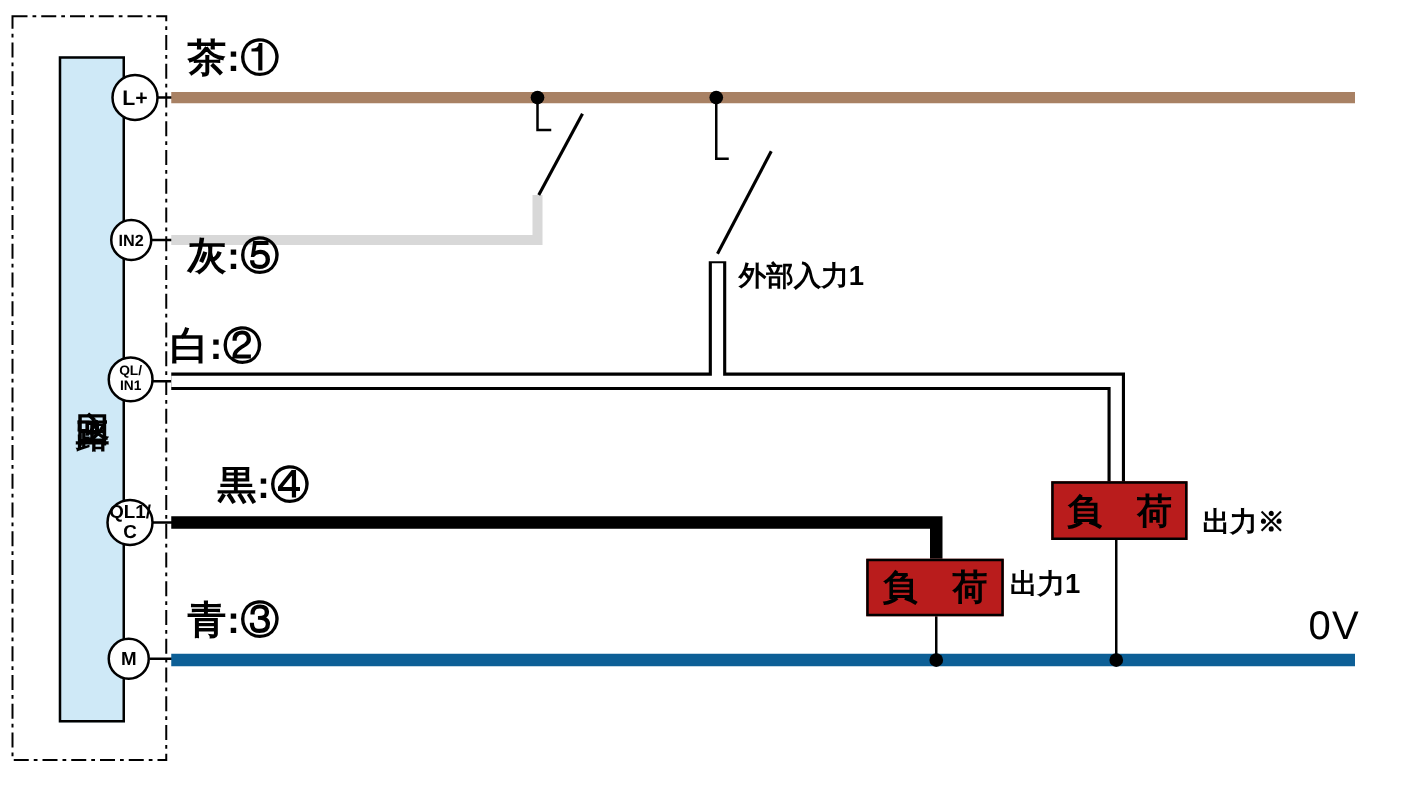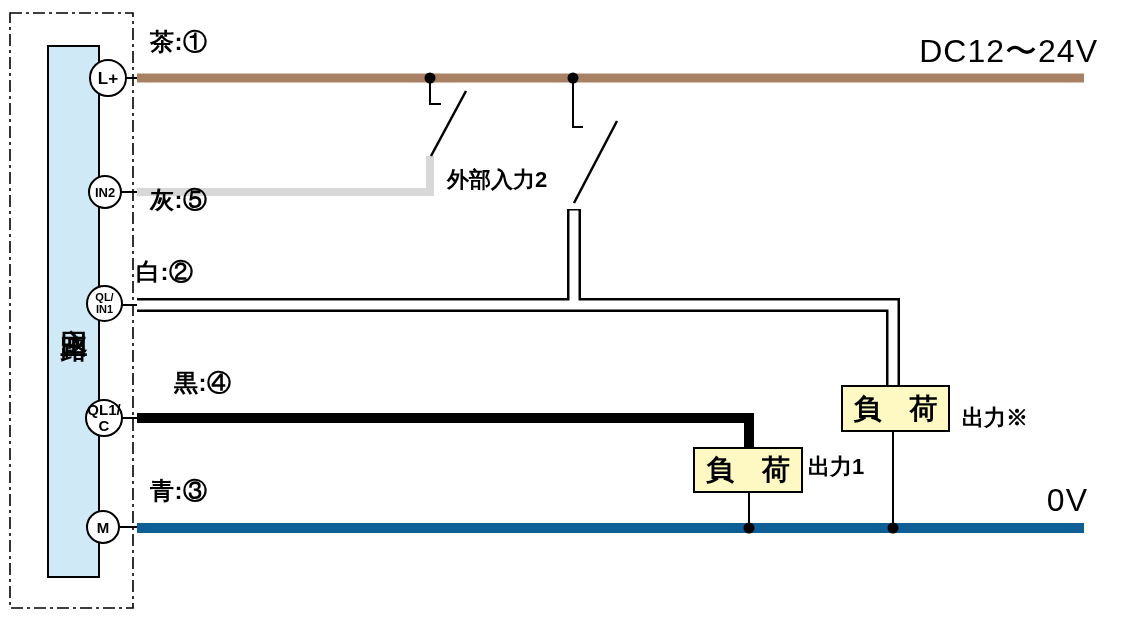--- a/index.html
+++ b/index.html
@@ -22,37 +22,37 @@
     box-sizing:border-box;display:flex;flex-direction:column;align-items:center;justify-content:center;
     font-weight:600;line-height:1;
   }
   .t-lplus{left:89px;top:59px;width:38px;height:38px;font-size:17px;}
   .t-in2{left:88px;top:175px;width:34px;height:34px;font-size:13px;}
   .t-qlin1{left:86px;top:285px;width:37px;height:37px;font-size:11px;}
   .t-ql1c{left:85px;top:399px;width:38px;height:38px;font-size:15px;}
   .t-m{left:86px;top:510px;width:34px;height:34px;font-size:15px;}
   .terminal .ln{line-height:1.05;}
   .lbl{position:absolute;z-index:3;white-space:nowrap;}
-  .lbl-wire{font-size:24px;font-weight:700;letter-spacing:0.5px;text-align:right;}
+  .lbl-wire{font-size:31px;font-weight:700;letter-spacing:0.5px;text-align:right;}
   .lbl-brown{left:150px;top:26px;}
   .lbl-gray{left:150px;top:141px;margin-top:43px;}
   .lbl-white{left:136px;top:256px;}
   .lbl-black{left:150px;top:367px;margin-left:24px;}
   .lbl-blue{left:150px;top:475px;}
   .lbl-rail{font-size:32px;font-weight:500;letter-spacing:1px;}
   .lbl-dc{right:37px;top:30px;}
   .lbl-0v{right:47px;top:482px;}
   .lbl-sw{font-size:22px;font-weight:600;}
   .lbl-ext2{left:447px;top:165px;}
   .lbl-ext1{left:591px;top:206px;}
   .lbl-out{font-size:22px;font-weight:700;}
   .lbl-out1{left:808px;top:452px;}
   .lbl-out2{left:962px;top:403px;}
   .load-box{
-    position:absolute;z-index:3;box-sizing:border-box;background:#fef9c3;border:2.5px solid #000;
+    position:absolute;z-index:3;box-sizing:border-box;background:#b91c1c;border:2.5px solid #000;
     display:flex;align-items:center;justify-content:center;font-size:28px;font-weight:600;
   }
   .load-1{left:693px;top:447px;width:110px;height:46px;}
   .load-2{left:841px;top:385px;width:109px;height:47px;}
 </style>
 </head>
 <body>
 
 <div id="stage">
 
@@ -115,24 +115,23 @@
   <div class="terminal t-m">
     <span>M</span>
   </div>
 
   <div class="lbl lbl-wire lbl-brown">茶:①</div>
   <div class="lbl lbl-wire lbl-gray">灰:⑤</div>
   <div class="lbl lbl-wire lbl-white">白:②</div>
   <div class="lbl lbl-wire lbl-black">黒:④</div>
   <div class="lbl lbl-wire lbl-blue">青:③</div>
 
-  <div class="lbl lbl-rail lbl-dc">DC12〜24V</div>
   <div class="lbl lbl-rail lbl-0v">0V</div>
 
-  <div class="lbl lbl-sw lbl-ext2">外部入力2</div>
+  <div class="lbl lbl-sw lbl-ext1">外部入力1</div>
 
   <div class="load-box load-1">
     <span>負　荷</span>
   </div>
   <div class="lbl lbl-out lbl-out1">出力1</div>
 
   <div class="load-box load-2">
     <span>負　荷</span>
   </div>
   <div class="lbl lbl-out lbl-out2">出力※</div>

